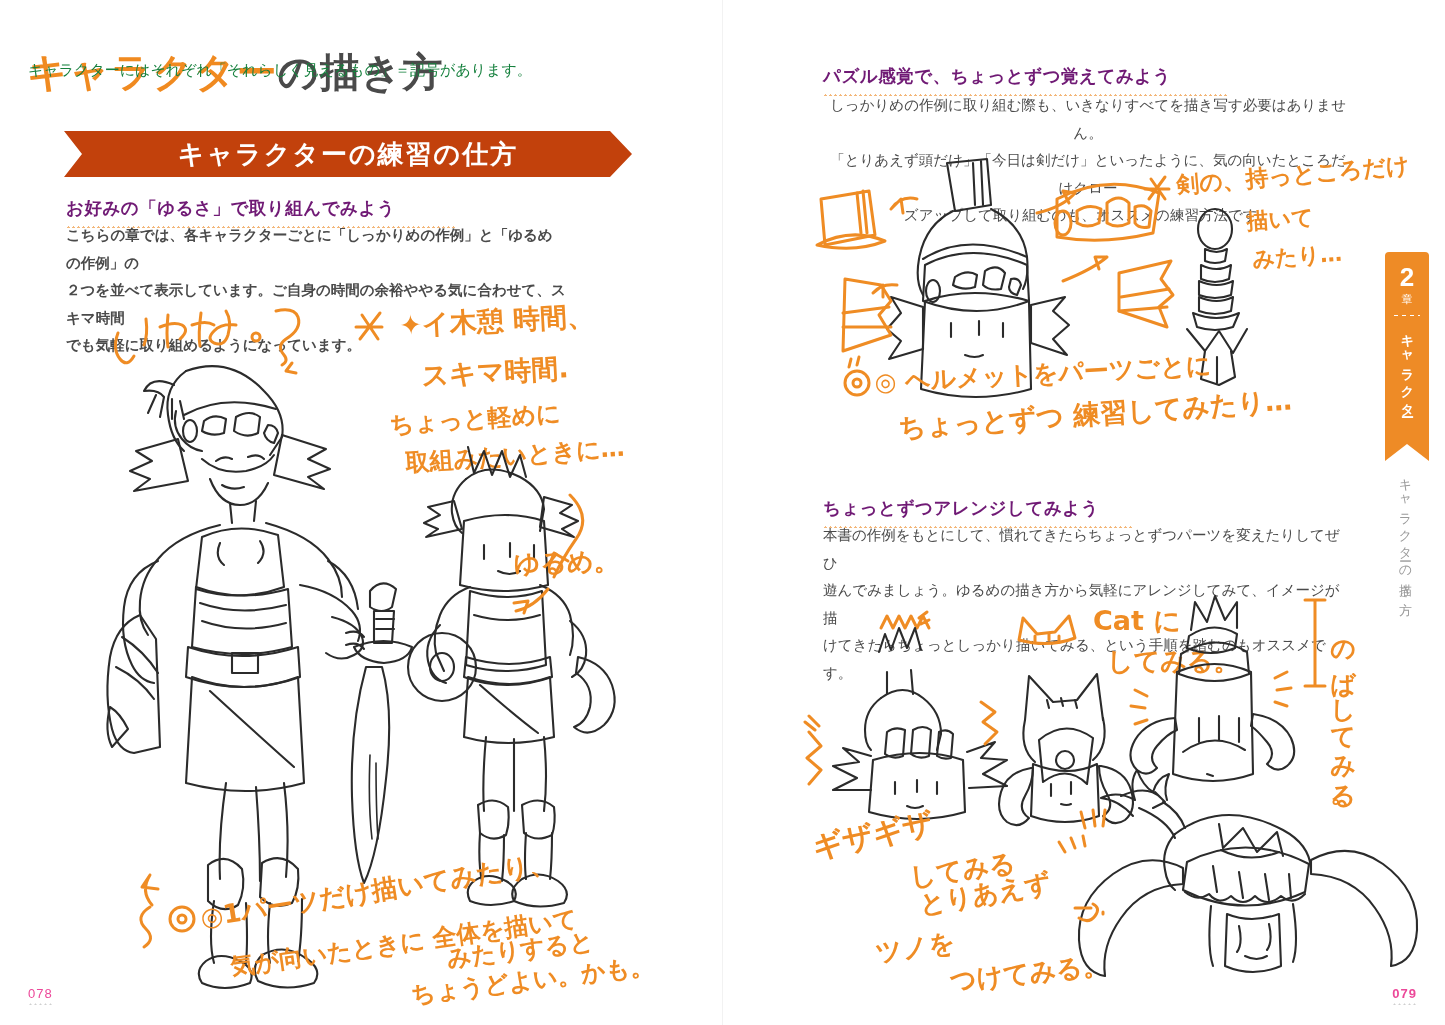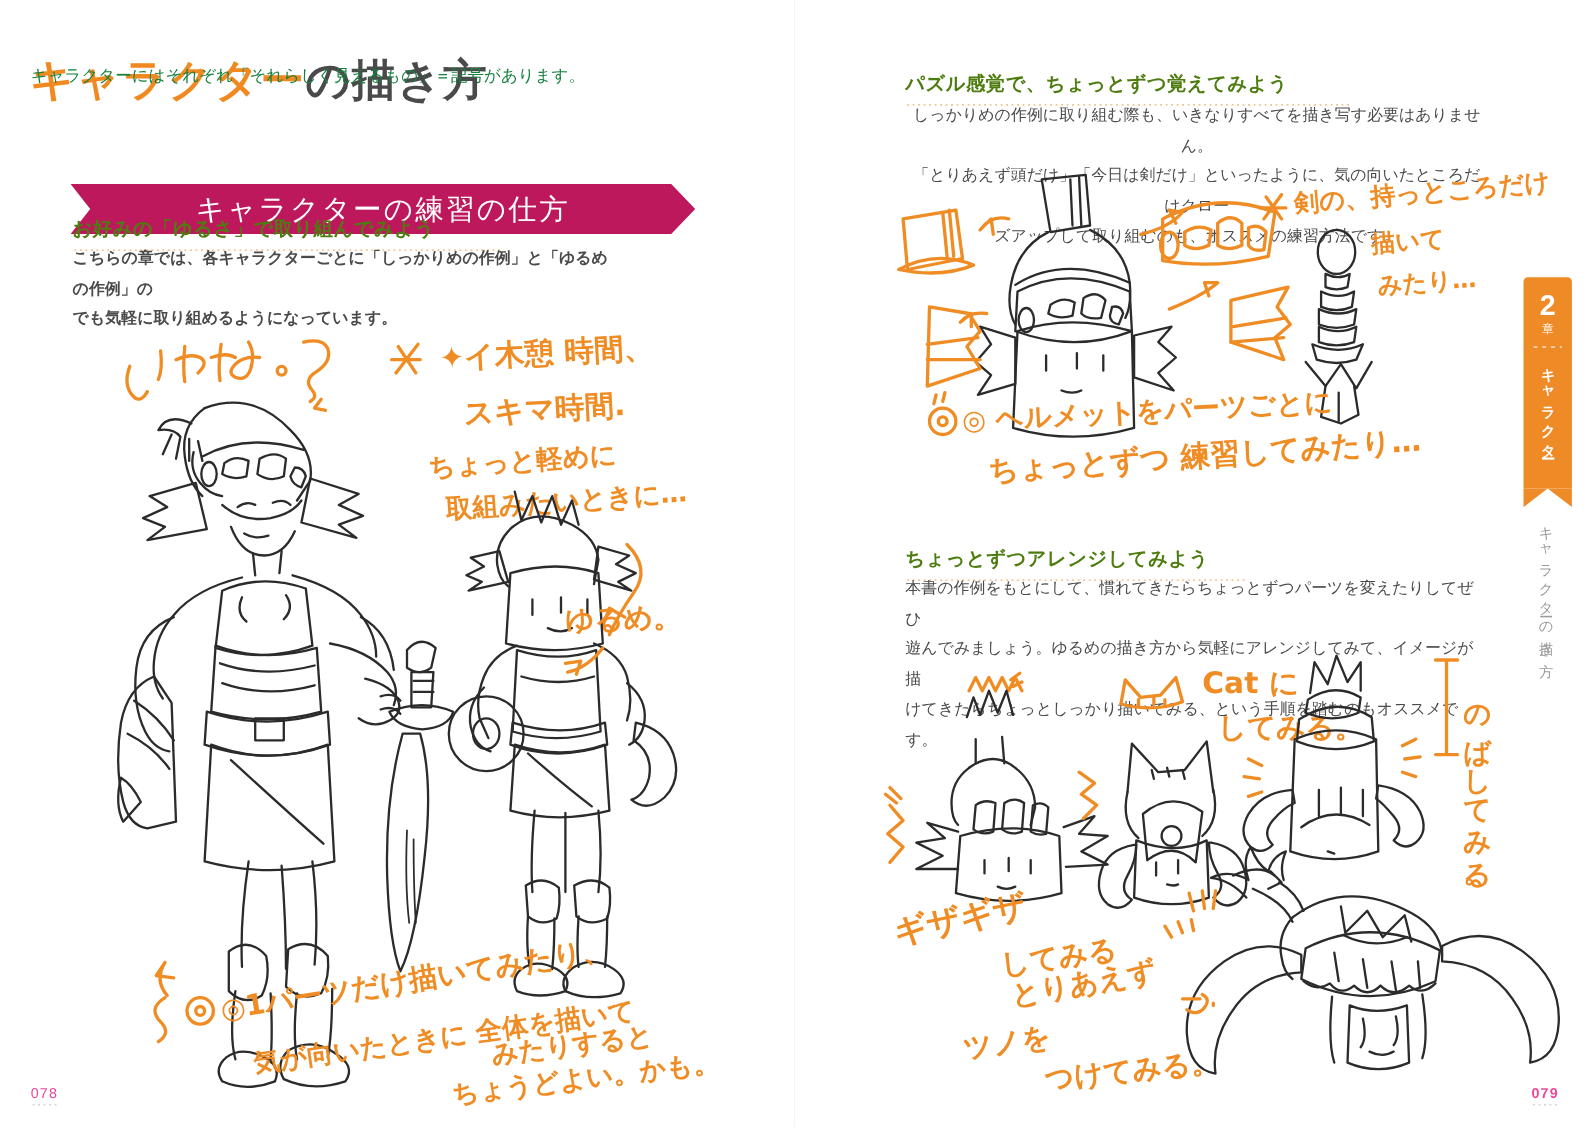--- a/index.html
+++ b/index.html
@@ -23,29 +23,28 @@
   .chapter-title .hl{color:#f08a20;}
   .chapter-title .rest{color:#4a4a4a;margin-top:32px;}
 
   .lead{
     position:absolute;left:28px;top:56px;width:620px;
     font-size:15px;line-height:1.85;color:#15803d;
   }
 
   .banner{
     position:absolute;left:64px;top:131px;width:568px;height:46px;
-    background:#be185d;color:#ffffff;
-    font-size:26px;font-weight:normal;letter-spacing:2px;
+    background:#c2410c;color:#ffffff;
+    font-size:26px;font-weight:bold;letter-spacing:2px;
     display:flex;align-items:center;justify-content:center;
     clip-path:polygon(0 0, calc(100% - 22px) 0, 100% 50%, calc(100% - 22px) 100%, 0 100%, 18px 50%);
-    margin-top:36px;
   }
 
   .subhead{
-    position:absolute;font-size:17.5px;font-weight:bold;color:#4d7c0f;
+    position:absolute;font-size:17.5px;font-weight:bold;color:#701a75;
     letter-spacing:.5px;white-space:nowrap;
   }
   .subhead::after{
     content:"";position:absolute;left:0;right:-0px;bottom:-8px;height:2px;
     background-image:radial-gradient(circle, #f3b77a 1px, rgba(0,0,0,0) 1.2px);
     background-size:5px 3px;background-repeat:repeat-x;
   }
   .subhead.w1::after{width:390px;}
   .subhead.w2::after{width:405px;}
   .subhead.w3::after{width:310px;}
@@ -120,20 +119,21 @@
   <div class="banner">
     <span>キャラクターの練習の仕方</span>
   </div>
 
   <div class="subhead w1" style="left:66px;top:196px;text-align:right;">
     <span>お好みの「ゆるさ」で取り組んでみよう</span>
   </div>
 
   <div class="body-text" style="left:66px;top:222px;width:500px;font-weight:bold;">
     <div>こちらの章では、各キャラクターごとに「しっかりめの作例」と「ゆるめの作例」の</div>
+    <div>２つを並べて表示しています。ご自身の時間の余裕ややる気に合わせて、スキマ時間</div>
     <div>でも気軽に取り組めるようになっています。</div>
   </div>
 
   <svg class="art" style="left:70px;top:285px;" width="620" height="690" viewBox="0 0 620 690">
 
     <g>
       <path class="hw" d="M48 48 q-6 16 2 26 q7 9 14 -3"></path>
       <path class="hw" d="M76 34 q2 16 -2 26"></path>
       <path class="hw" d="M98 30 q-2 20 0 32 M90 42 q14 -6 22 -2 q8 5 -2 14"></path>
       <path class="hw" d="M131 28 q-3 22 -1 33 M122 40 q14 -5 22 0"></path>

